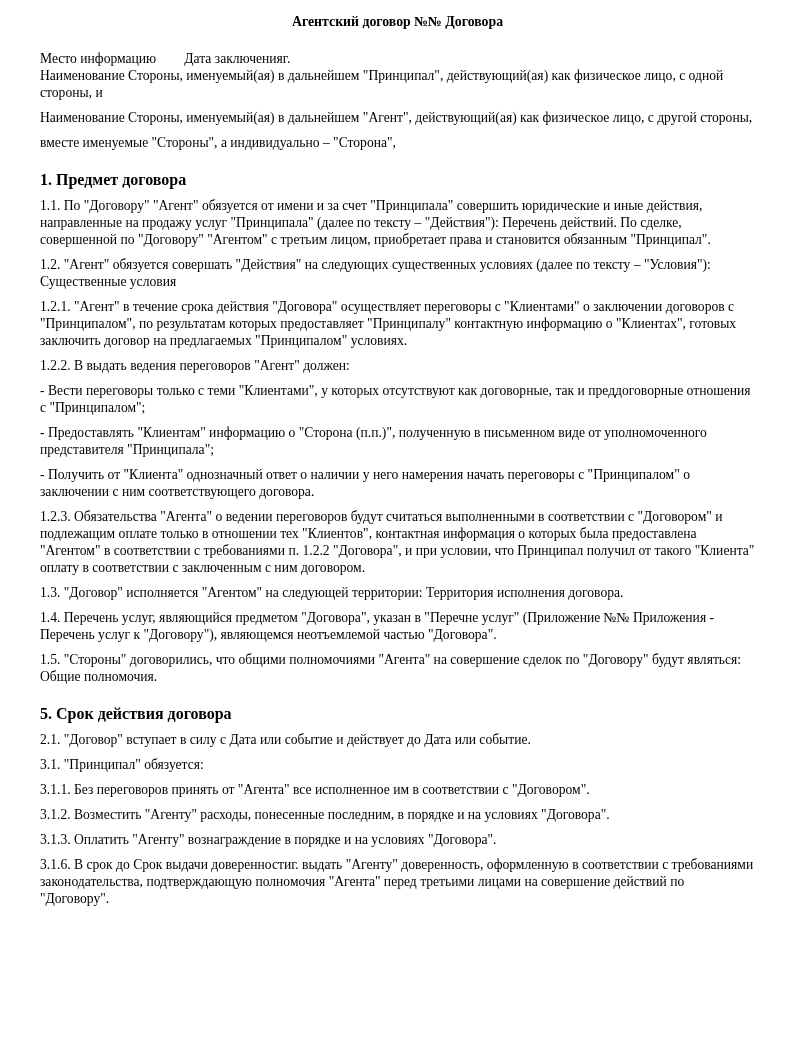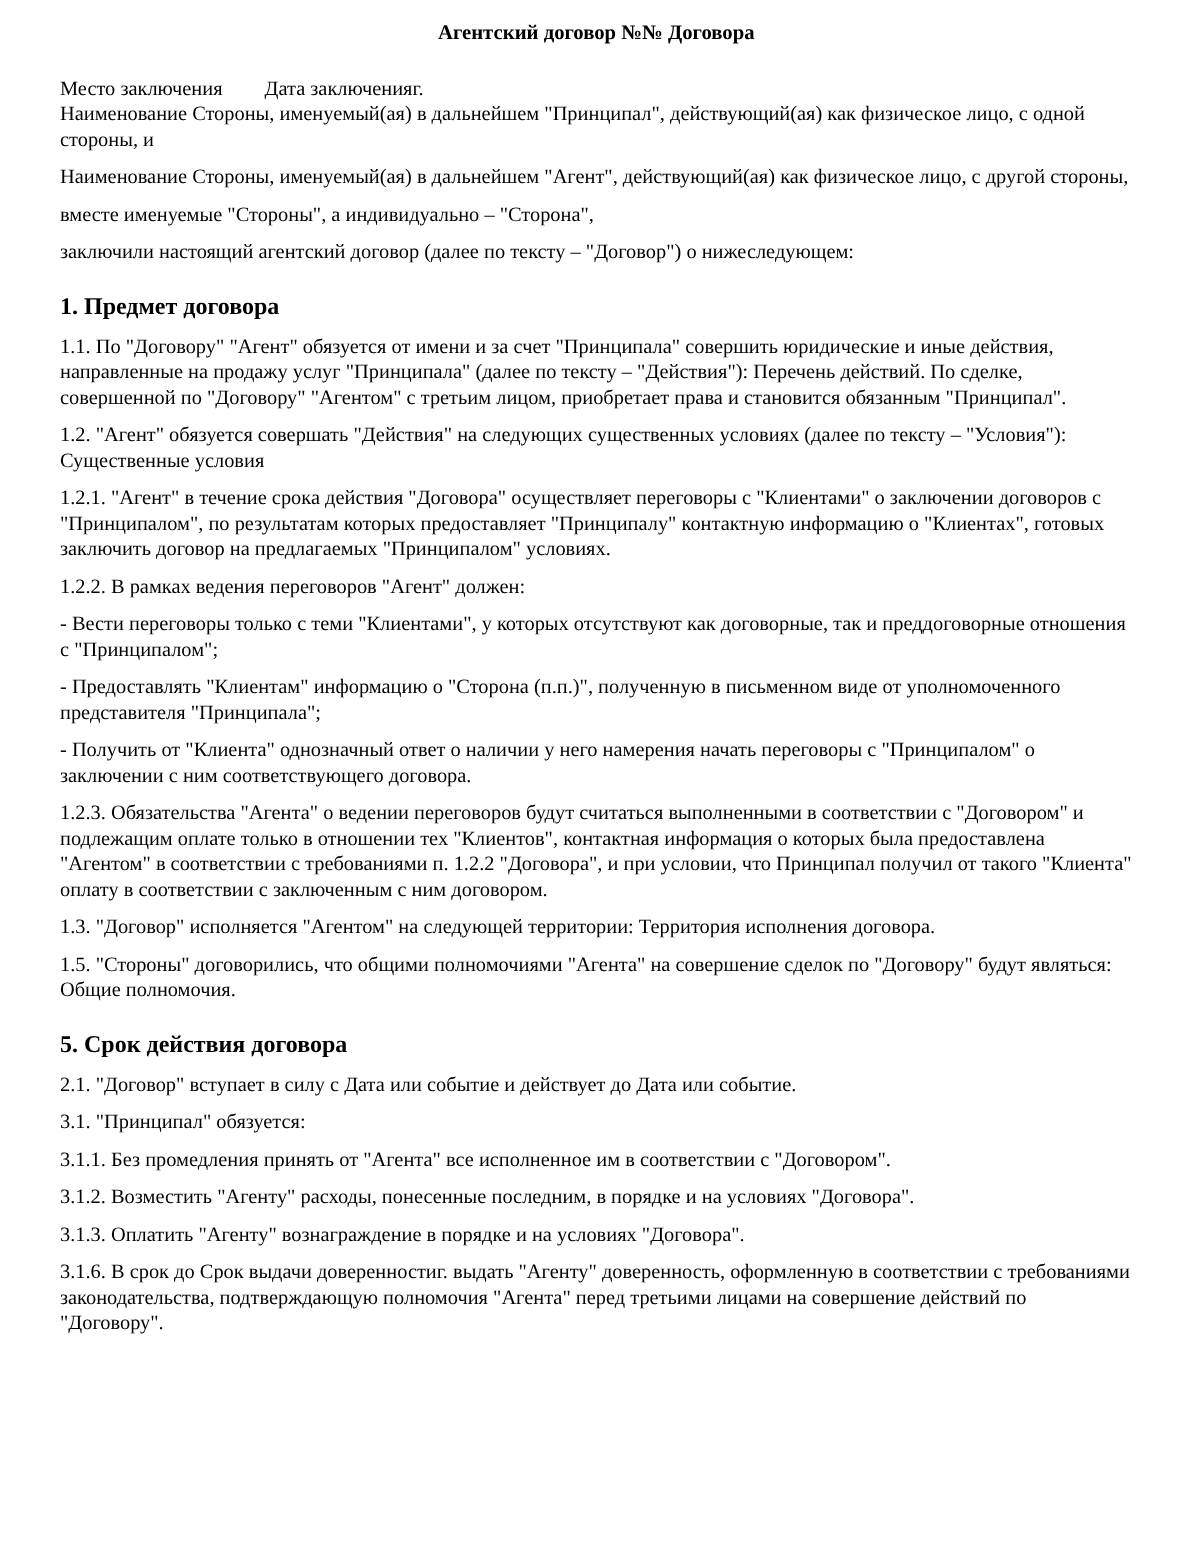--- a/index.html
+++ b/index.html
@@ -30,47 +30,47 @@
   p.tight { margin: 0; }
   .tab-spacer { display: inline-block; width: 28px; }
 </style>
 </head>
 <body>
 
 <div class="page">
 
   <h1 class="doc-title">Агентский договор №№ Договора</h1>
 
-  <p class="para tight"><span>Место заключения</span><span class="tab-spacer"></span><span>Дата заключенияг.</span></p>
+  <p class="para tight"><span>Место информацию</span><span class="tab-spacer"></span><span>Дата заключенияг.</span></p>
 
   <p class="para">Наименование Стороны, именуемый(ая) в дальнейшем "Принципал", действующий(ая) как физическое лицо, с одной стороны, и</p>
 
   <p class="para">Наименование Стороны, именуемый(ая) в дальнейшем "Агент", действующий(ая) как физическое лицо, с другой стороны,</p>
 
   <p class="para">вместе именуемые "Стороны", а индивидуально – "Сторона",</p>
 
-  <p class="para">заключили настоящий агентский договор (далее по тексту – "Договор") о нижеследующем:</p>
 
   <h2 class="section-heading">1. Предмет договора</h2>
 
   <p class="para">1.1. По "Договору" "Агент" обязуется от имени и за счет "Принципала" совершить юридические и иные действия, направленные на продажу услуг "Принципала" (далее по тексту – "Действия"): Перечень действий. По сделке, совершенной по "Договору" "Агентом" с третьим лицом, приобретает права и становится обязанным "Принципал".</p>
   <p class="para">1.2. "Агент" обязуется совершать "Действия" на следующих существенных условиях (далее по тексту – "Условия"): Существенные условия</p>
   <p class="para">1.2.1. "Агент" в течение срока действия "Договора" осуществляет переговоры с "Клиентами" о заключении договоров с "Принципалом", по результатам которых предоставляет "Принципалу" контактную информацию о "Клиентах", готовых заключить договор на предлагаемых "Принципалом" условиях.</p>
-  <p class="para">1.2.2. В рамках ведения переговоров "Агент" должен:</p>
+  <p class="para">1.2.2. В выдать ведения переговоров "Агент" должен:</p>
   <p class="para">- Вести переговоры только с теми "Клиентами", у которых отсутствуют как договорные, так и преддоговорные отношения с "Принципалом";</p>
   <p class="para">- Предоставлять "Клиентам" информацию о "Сторона (п.п.)", полученную в письменном виде от уполномоченного представителя "Принципала";</p>
   <p class="para">- Получить от "Клиента" однозначный ответ о наличии у него намерения начать переговоры с "Принципалом" о заключении с ним соответствующего договора.</p>
   <p class="para">1.2.3. Обязательства "Агента" о ведении переговоров будут считаться выполненными в соответствии с "Договором" и подлежащим оплате только в отношении тех "Клиентов", контактная информация о которых была предоставлена "Агентом" в соответствии с требованиями п. 1.2.2 "Договора", и при условии, что Принципал получил от такого "Клиента" оплату в соответствии с заключенным с ним договором.</p>
   <p class="para">1.3. "Договор" исполняется "Агентом" на следующей территории: Территория исполнения договора.</p>
+  <p class="para">1.4. Перечень услуг, являющийся предметом "Договора", указан в "Перечне услуг" (Приложение №№ Приложения - Перечень услуг к "Договору"), являющемся неотъемлемой частью "Договора".</p>
   <p class="para">1.5. "Стороны" договорились, что общими полномочиями "Агента" на совершение сделок по "Договору" будут являться: Общие полномочия.</p>
 
   <h2 class="section-heading">5. Срок действия договора</h2>
 
   <p class="para">2.1. "Договор" вступает в силу с Дата или событие и действует до Дата или событие.</p>
 
 
   <p class="para">3.1. "Принципал" обязуется:</p>
-  <p class="para">3.1.1. Без промедления принять от "Агента" все исполненное им в соответствии с "Договором".</p>
+  <p class="para">3.1.1. Без переговоров принять от "Агента" все исполненное им в соответствии с "Договором".</p>
   <p class="para">3.1.2. Возместить "Агенту" расходы, понесенные последним, в порядке и на условиях "Договора".</p>
   <p class="para">3.1.3. Оплатить "Агенту" вознаграждение в порядке и на условиях "Договора".</p>
   <p class="para">3.1.6. В срок до Срок выдачи доверенностиг. выдать "Агенту" доверенность, оформленную в соответствии с требованиями законодательства, подтверждающую полномочия "Агента" перед третьими лицами на совершение действий по "Договору".</p>
 
 </div>
 
 </body></html>

